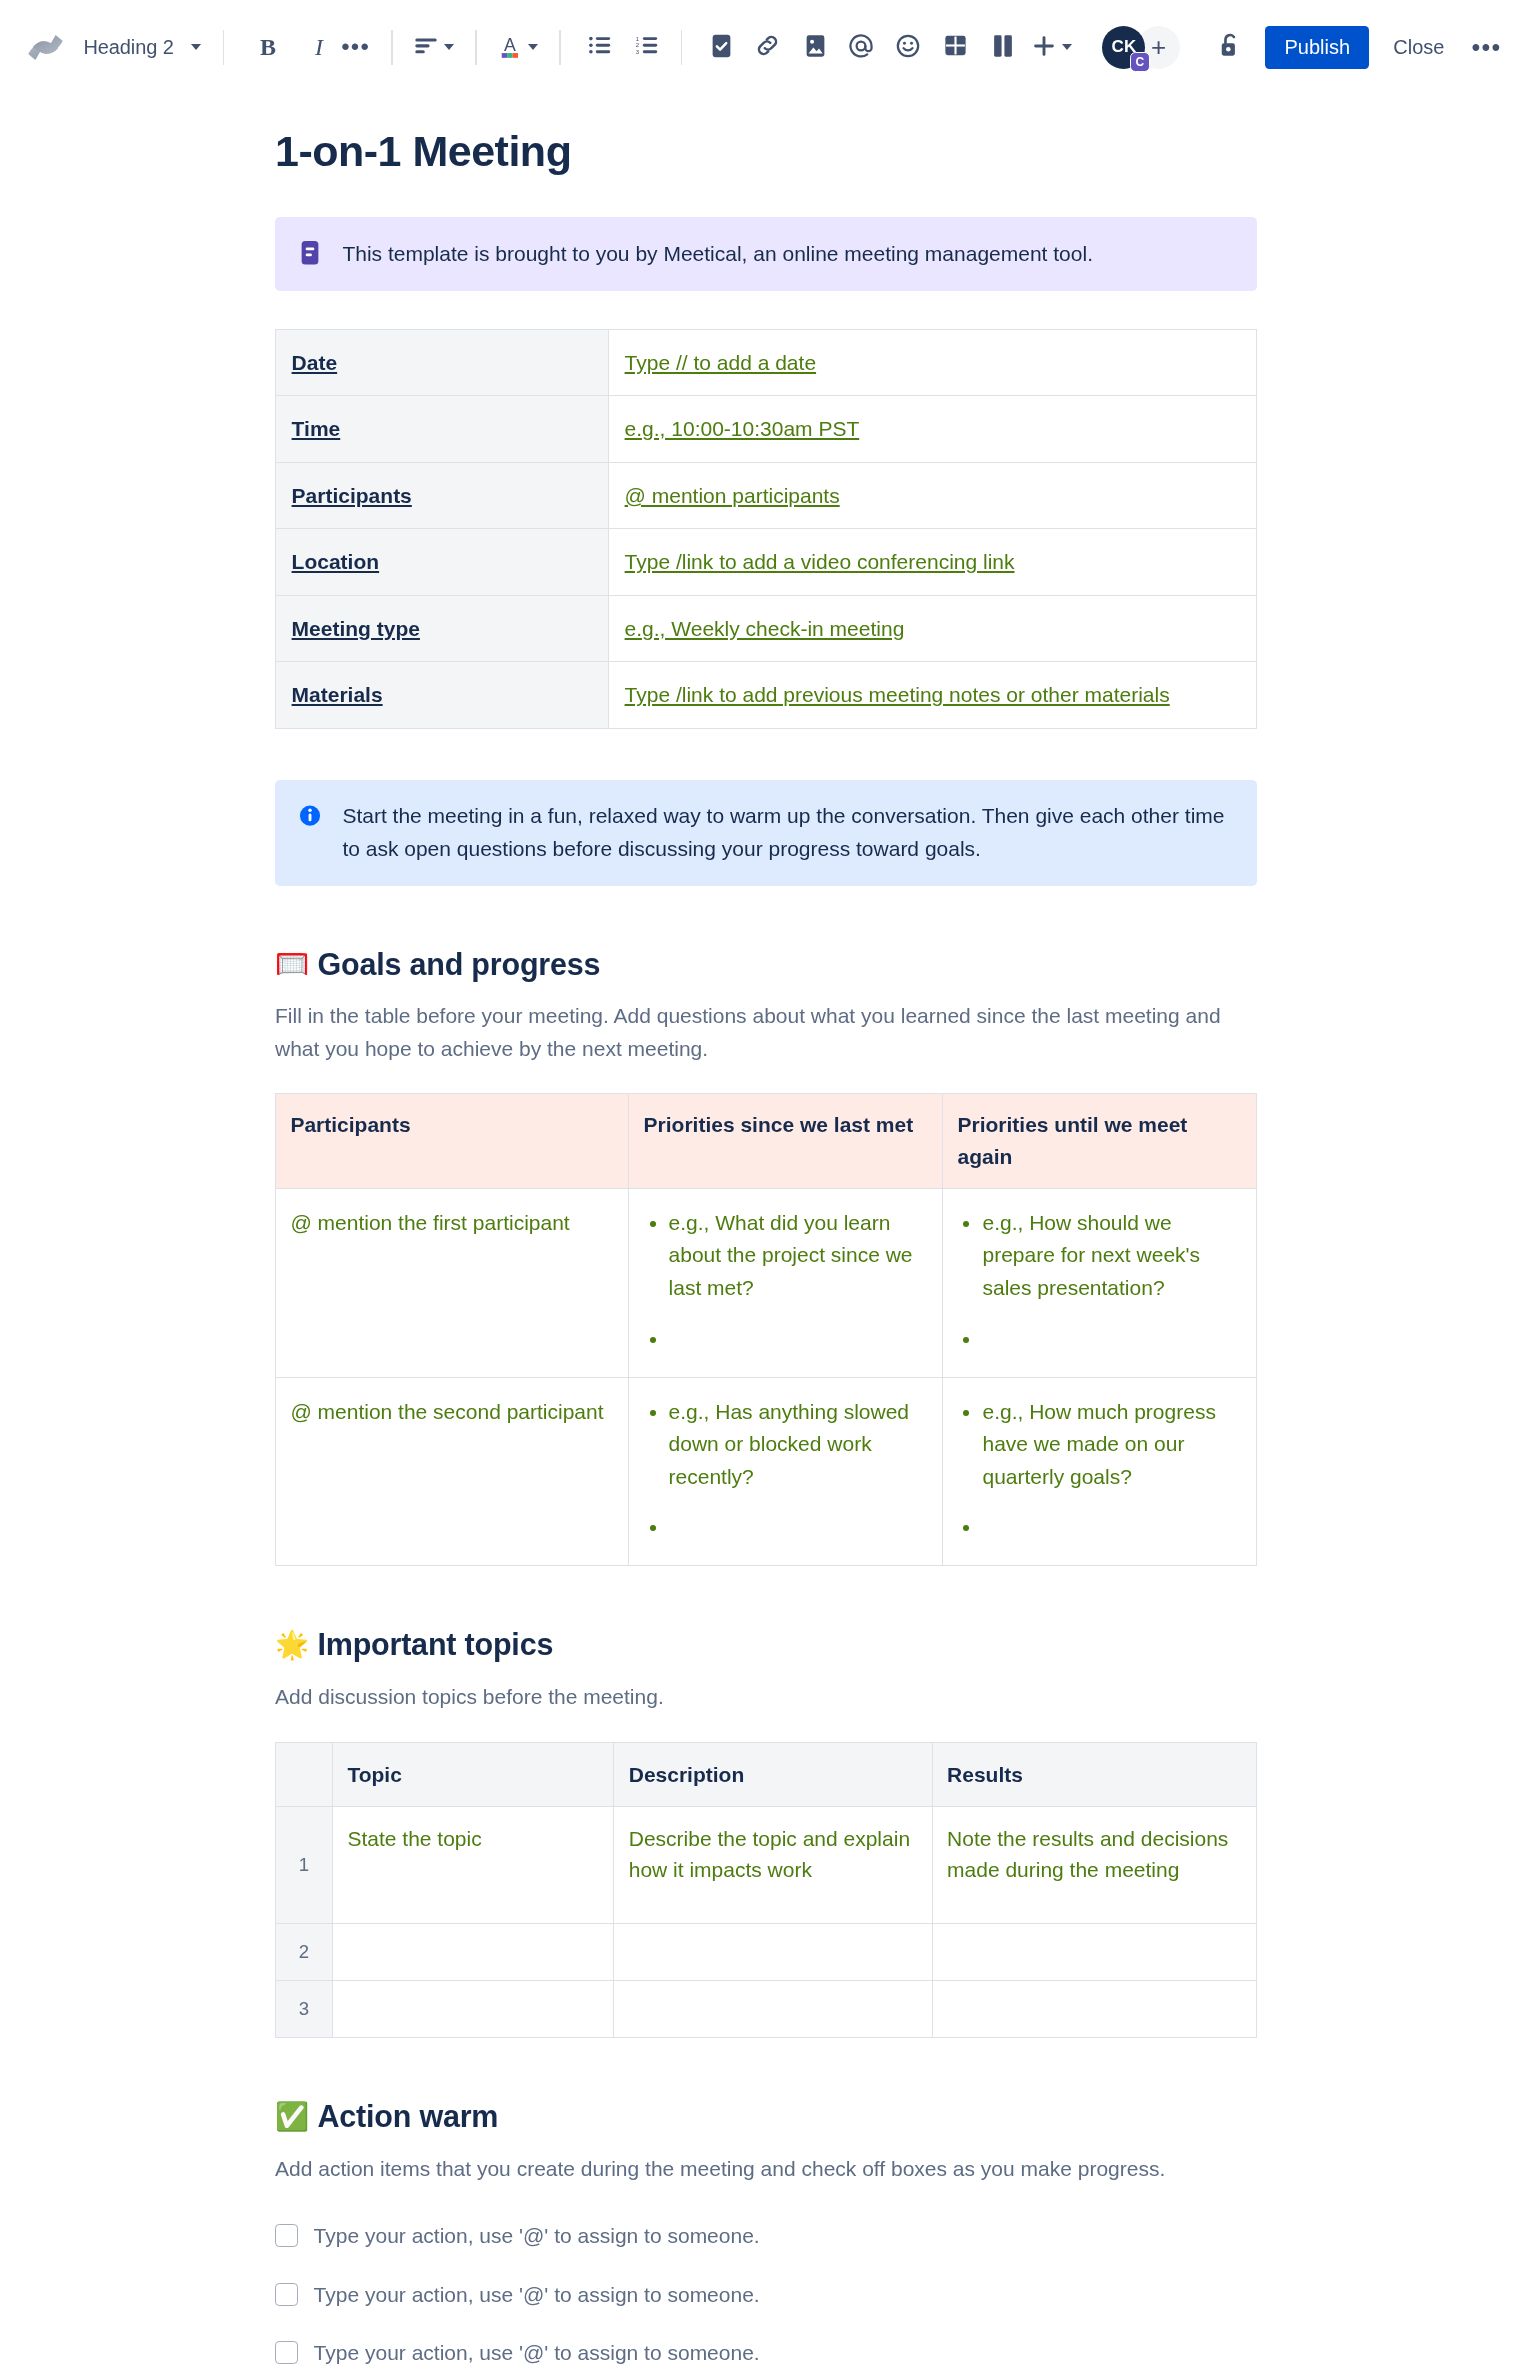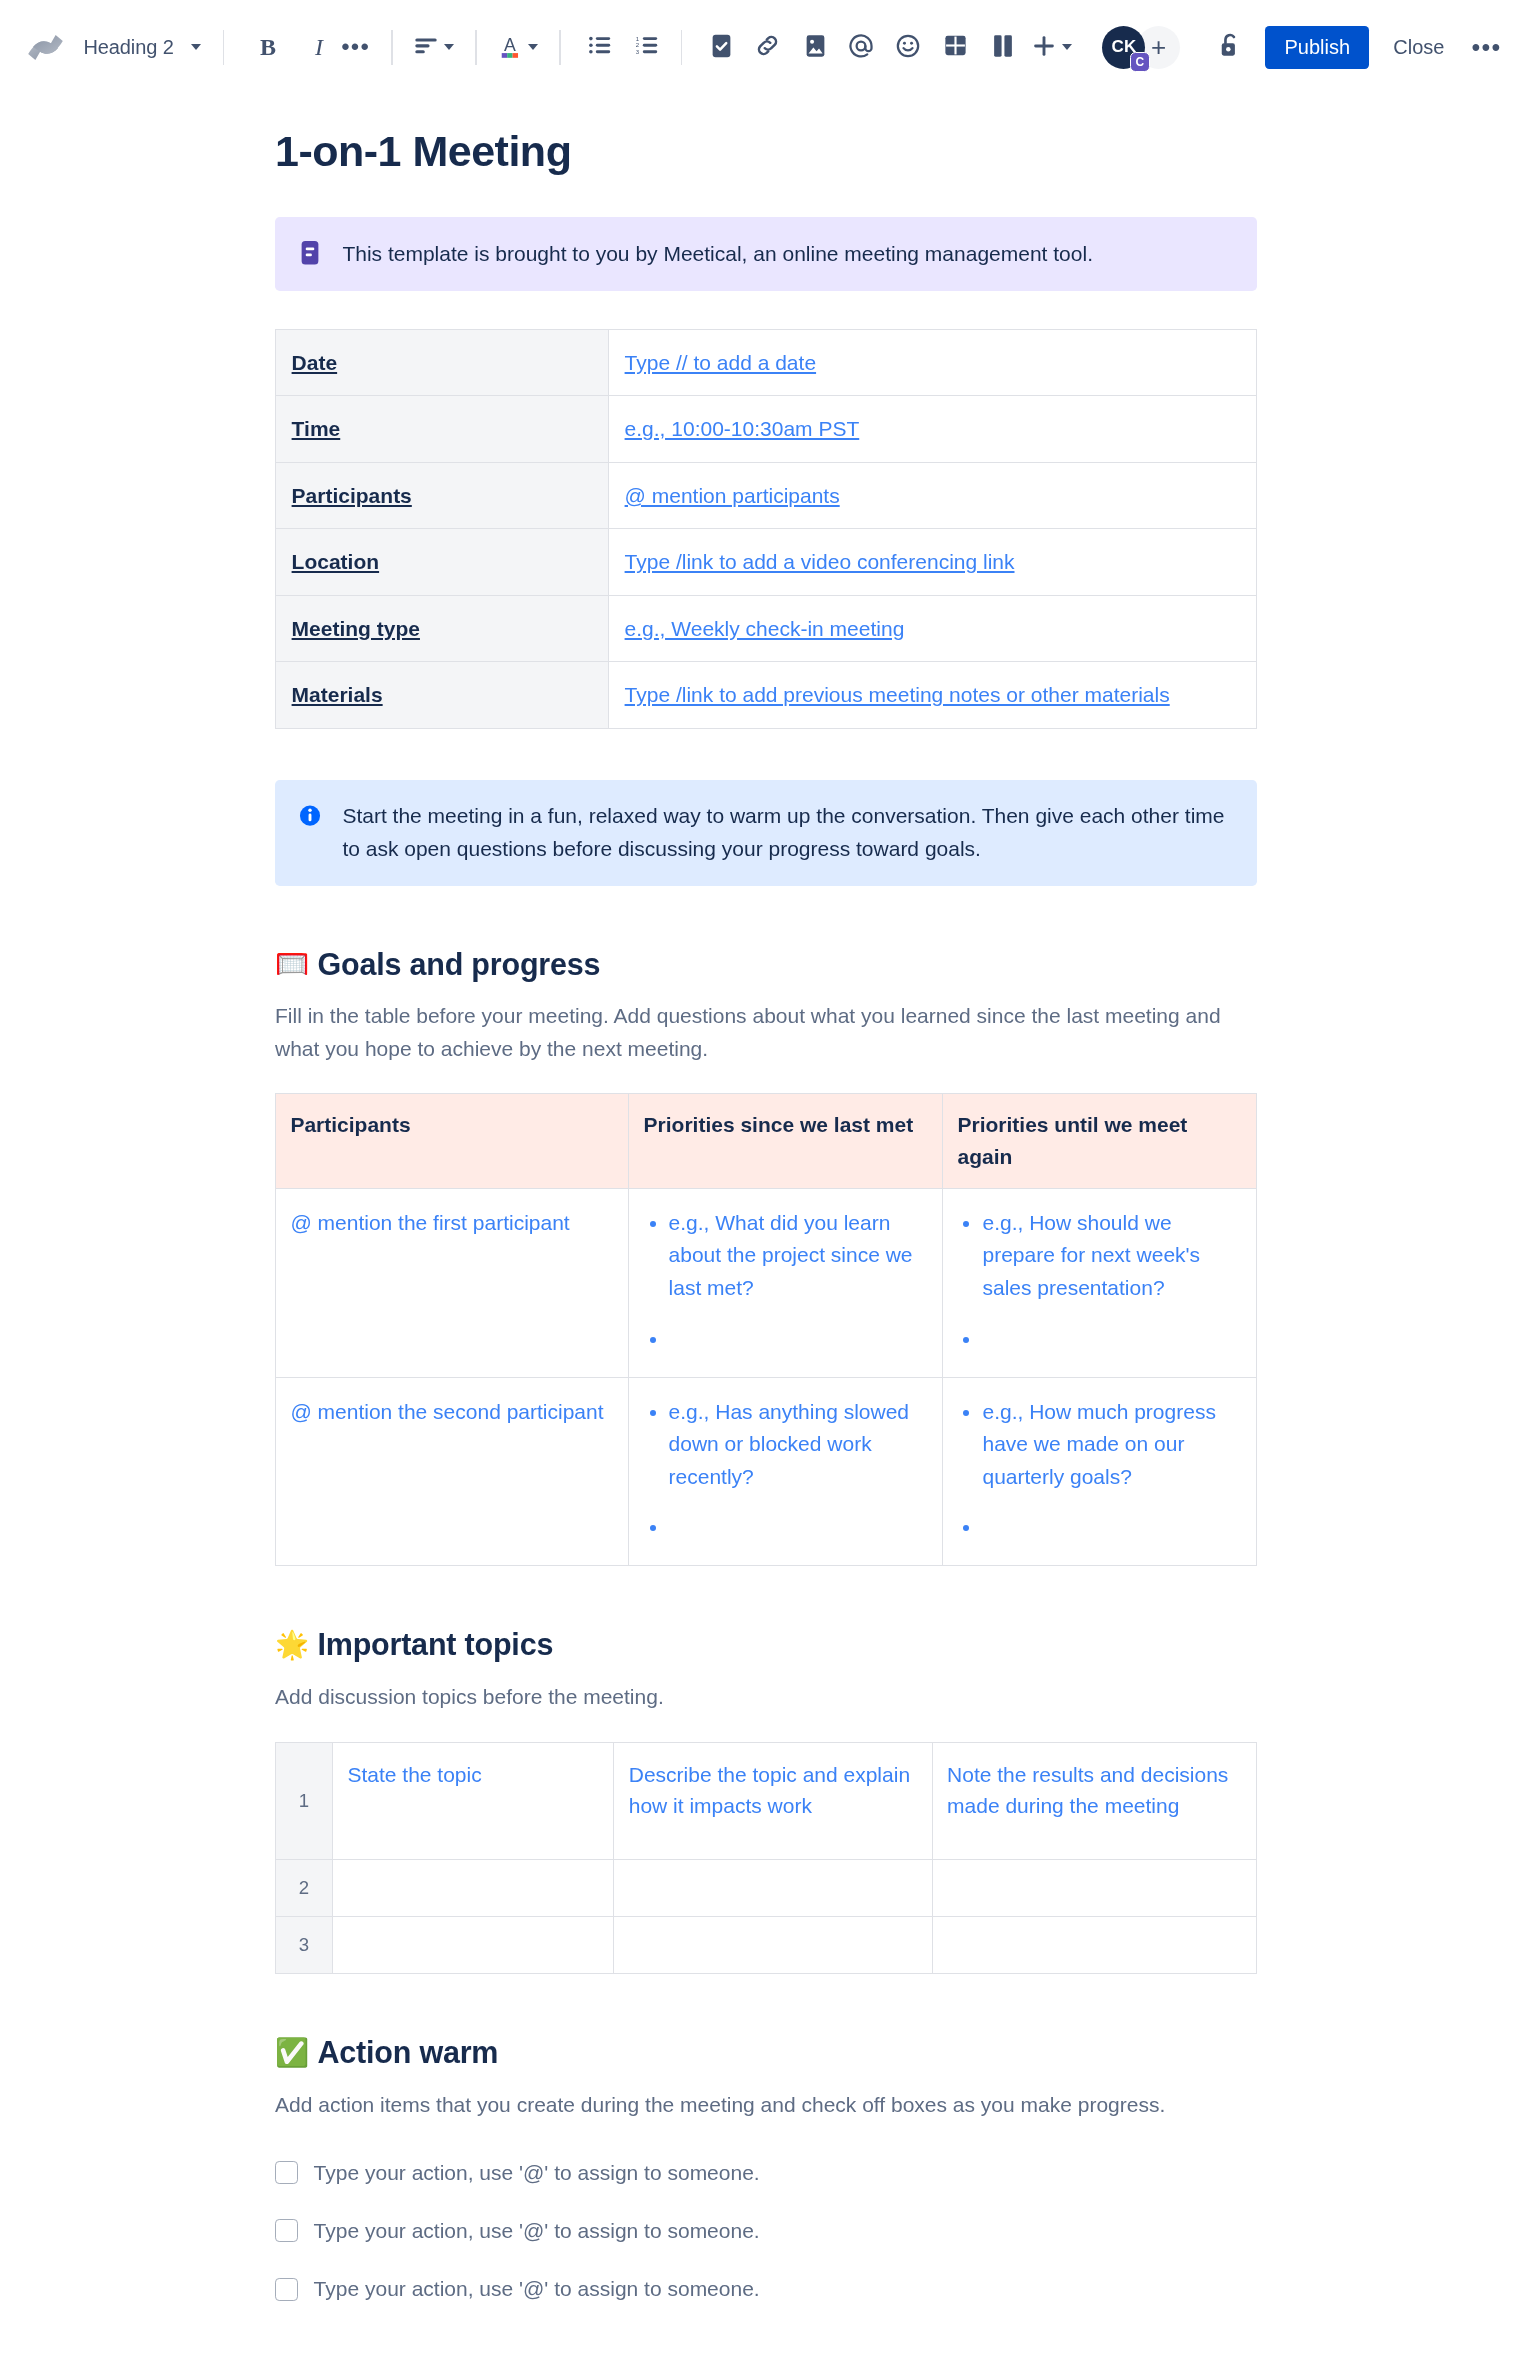--- a/index.html
+++ b/index.html
@@ -180,21 +180,21 @@
     table-layout: fixed;
   }
   td, th {
     border: 1.2px solid #DFE1E6;
     padding: 15.6px 14.4px;
     vertical-align: top;
     text-align: left;
     font-weight: 400;
     font-size: 21px;
     line-height: 1.5;
-    color: #3b82f6;
+    color: #4d7c0f;
   }
   th, td.hcell {
     background: #F4F5F7;
     font-weight: 700;
     color: #172B4D;
   }
   td.hcell-pink, th.hcell-pink {
     background: #FFEBE6;
     font-weight: 700;
     color: #172B4D;
@@ -593,20 +593,26 @@
   <p class="sec-desc">Add discussion topics before the meeting.</p>
 
   <table class="topics-table">
     <colgroup>
         <col class="cn">
         <col class="ct">
         <col class="cd">
         <col class="cr">
       </colgroup>
     <tbody>
+      <tr>
+        <td class="numcell"></td>
+        <th>Topic</th>
+        <th>Description</th>
+        <th>Results</th>
+      </tr>
       <tr class="tall">
         <td class="numcell">1</td>
         <td>State the topic</td>
         <td>Describe the topic and explain how it impacts work</td>
         <td>Note the results and decisions made during the meeting</td>
       </tr>
       <tr class="short">
         <td class="numcell">2</td>
         <td></td>
         <td></td>

